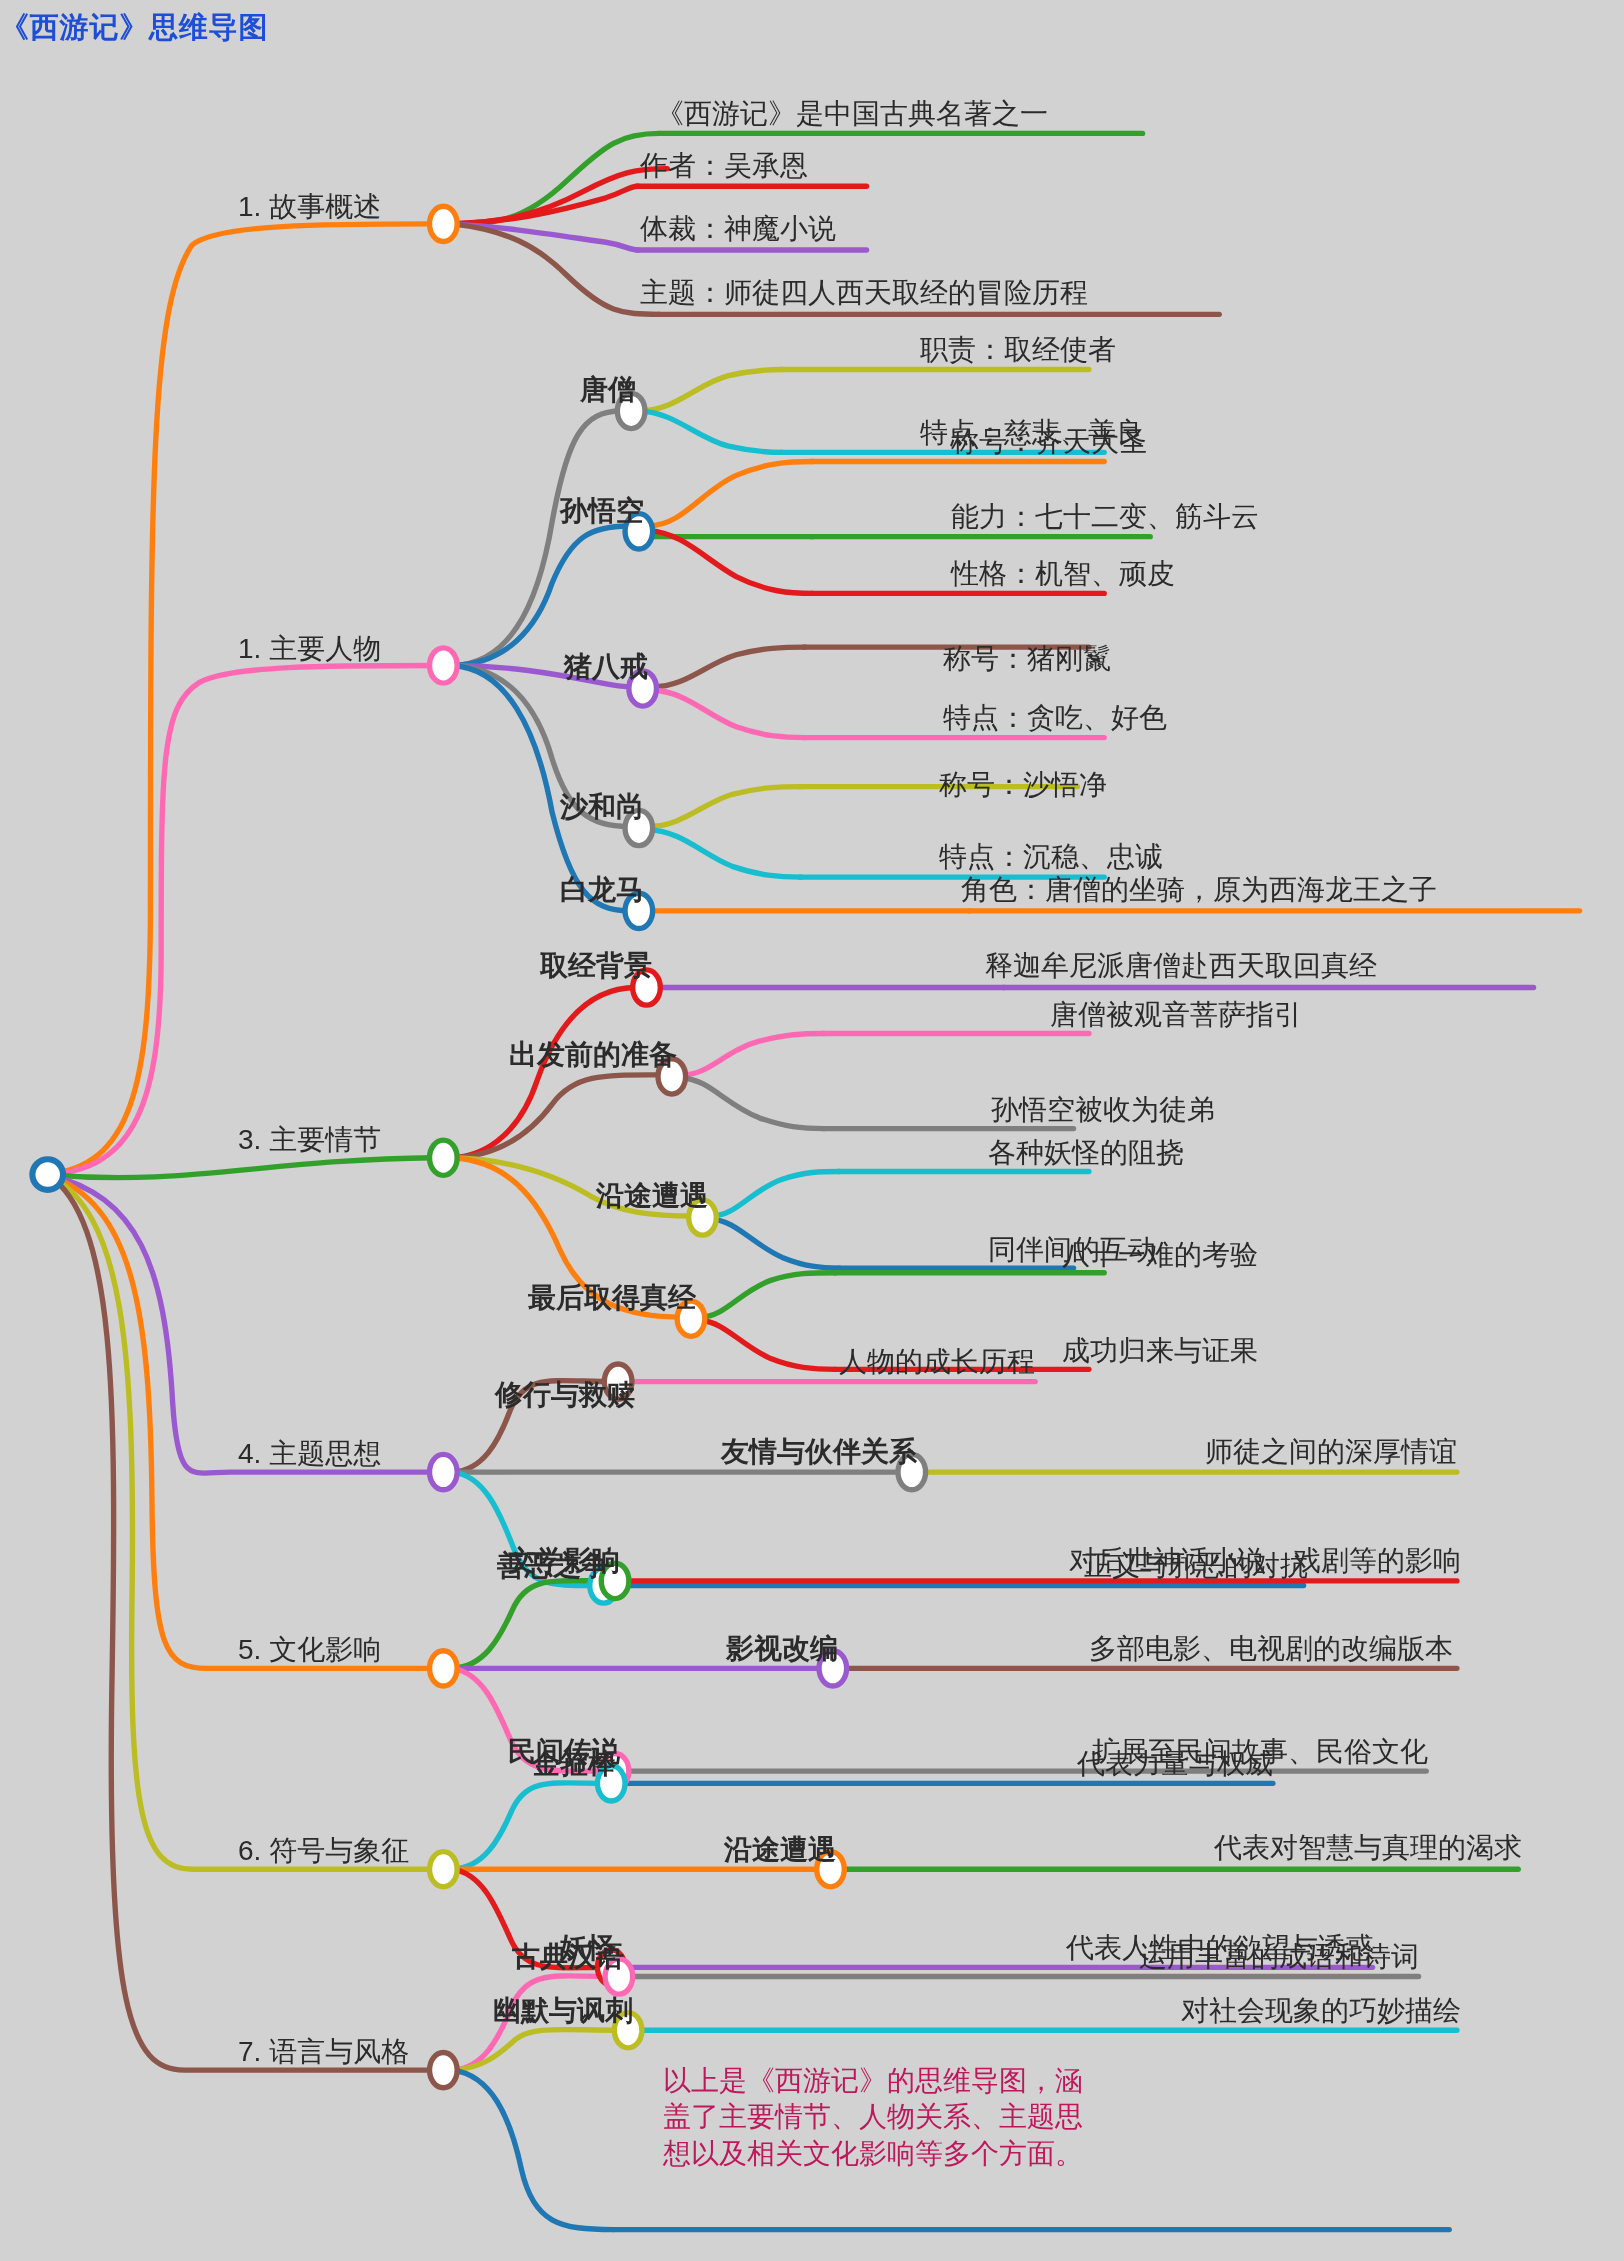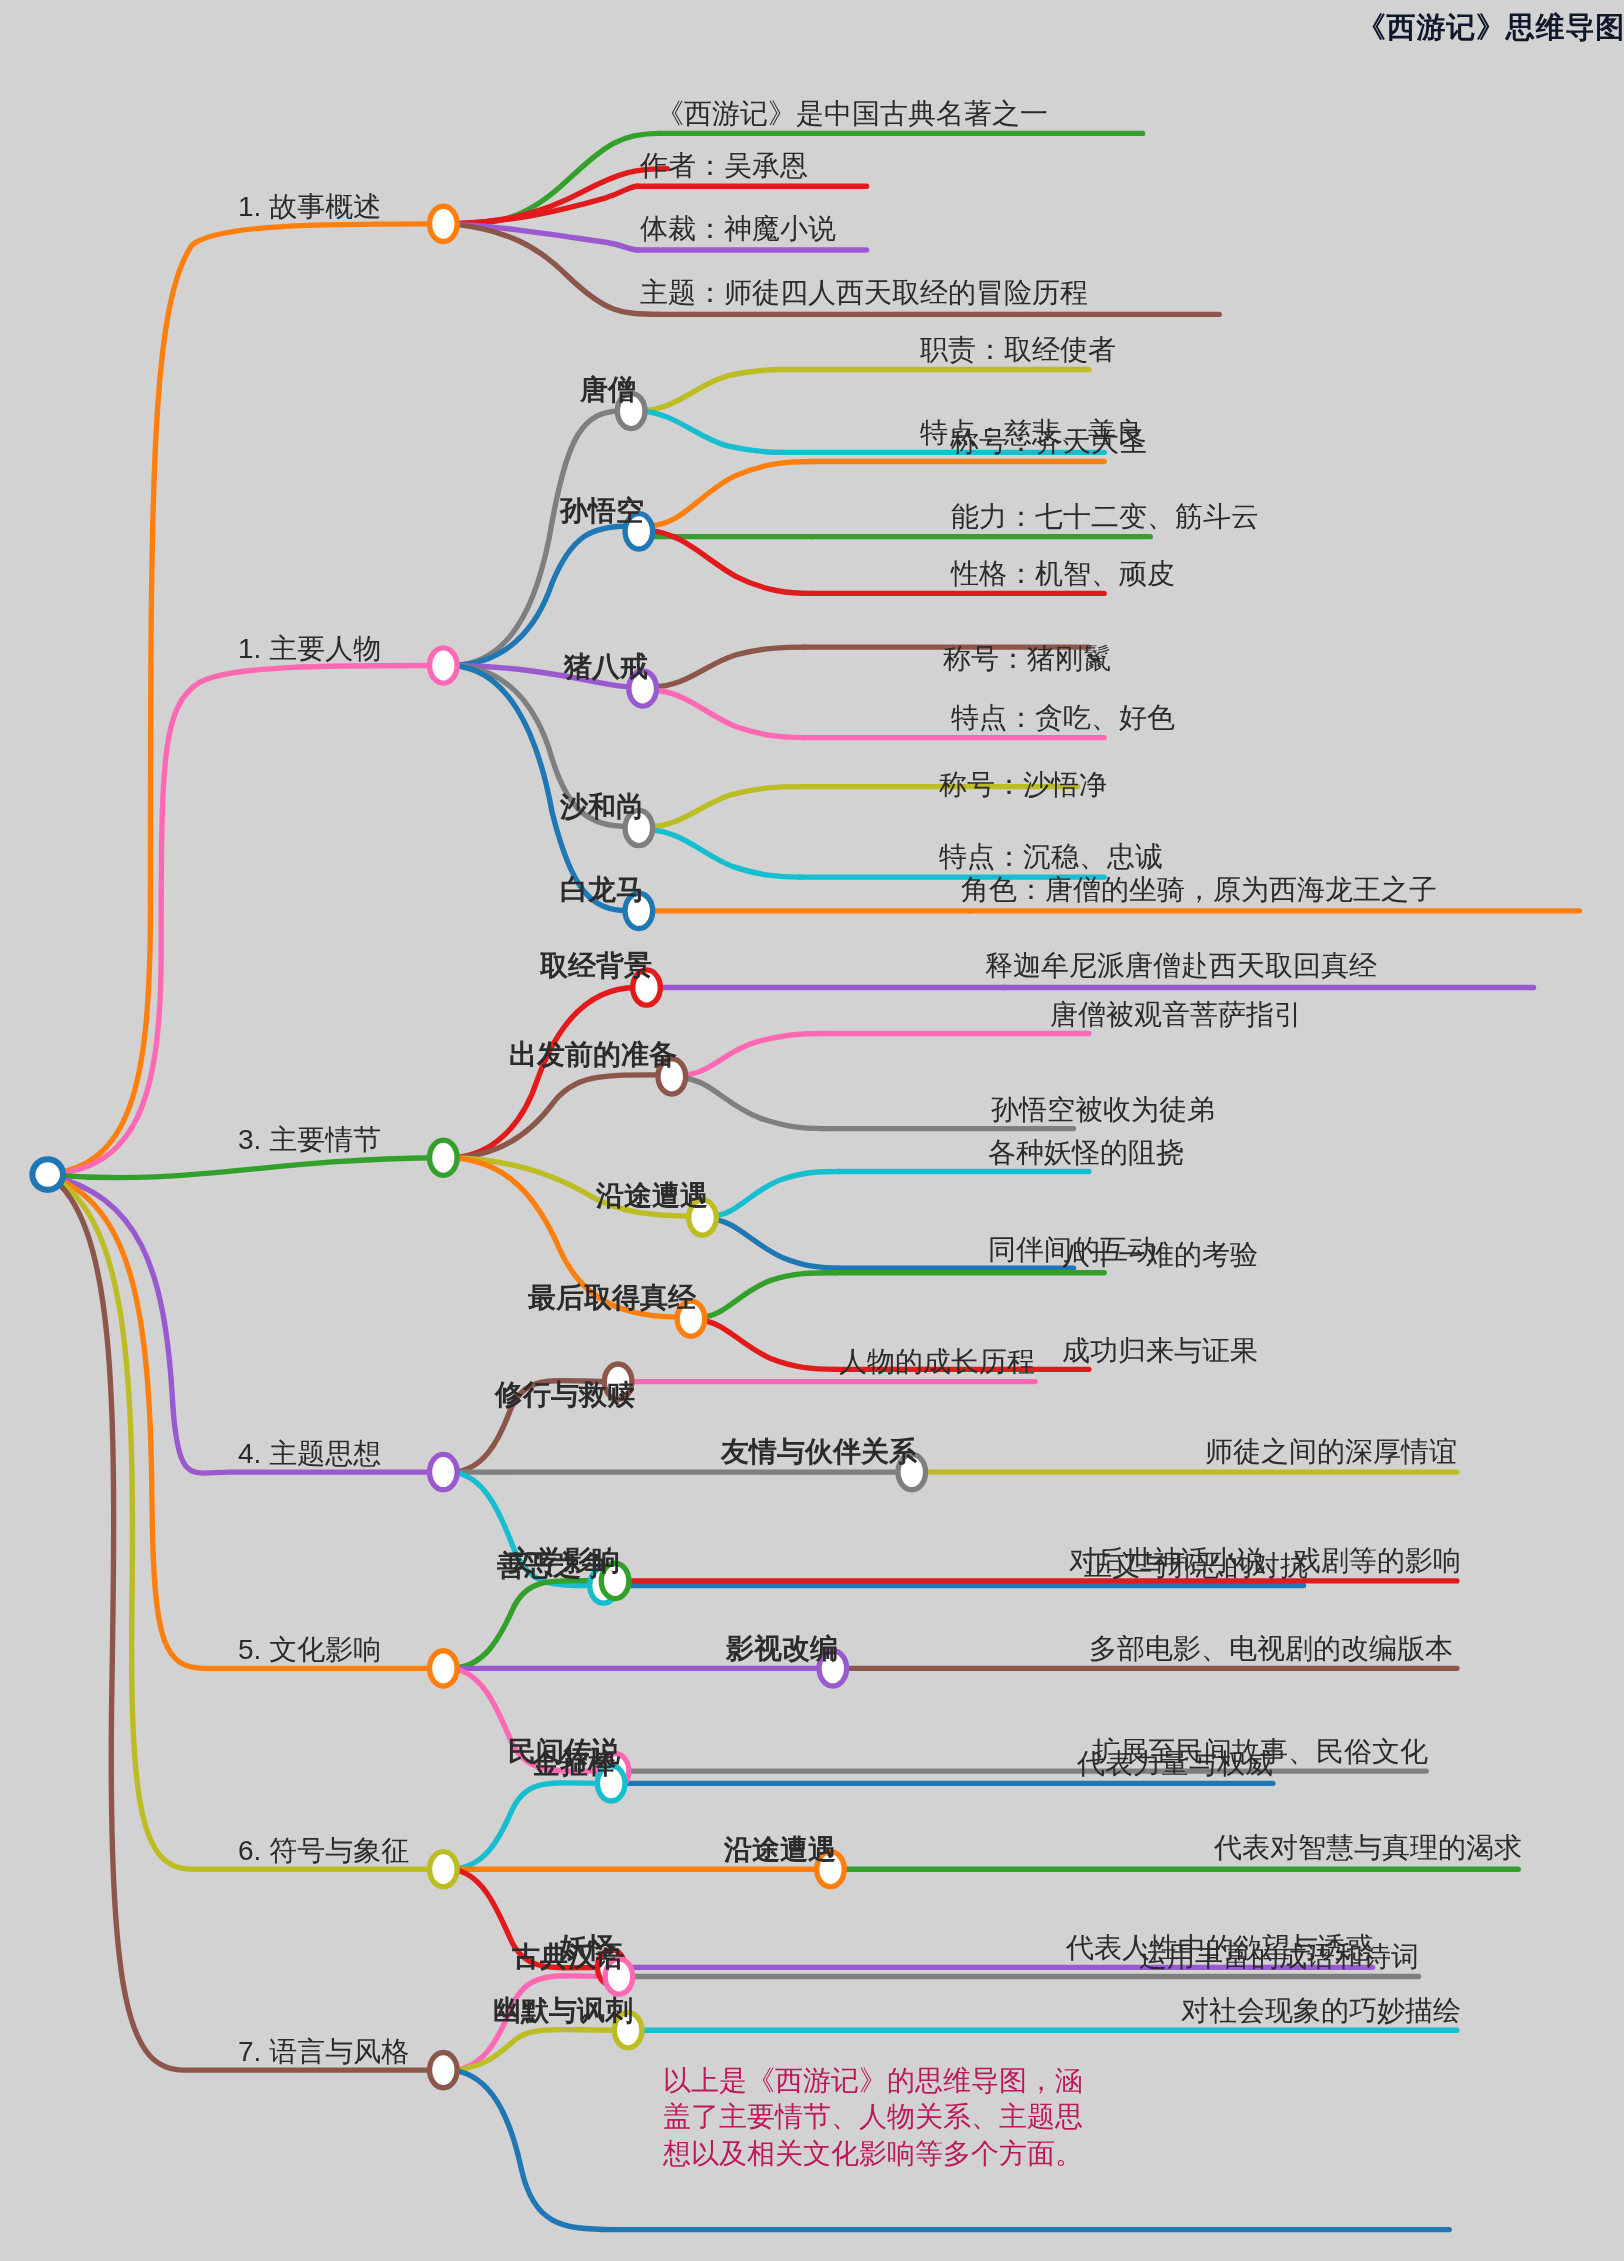--- a/index.html
+++ b/index.html
@@ -5,22 +5,22 @@
   html,body{margin:0;padding:0;}
   body{
     width:1625px;height:2261px;
     background:#d2d2d2;
     font-family:"Liberation Sans","DejaVu Sans",sans-serif;
     overflow:hidden;
     position:relative;
   }
   #map-title{
     position:absolute;top:7.7px;left:0;width:1625px;
-    text-align:right;
-    font-size:29px;font-weight:bold;color:#0f172a;
+    text-align:left;
+    font-size:29px;font-weight:bold;color:#1d4ed8;
     letter-spacing:0.8px;
   }
   svg#mindmap{position:absolute;top:0;left:0;width:1625px;height:2261px;}
   .lbl{
     position:absolute;
     color:#2b2b2b;
     white-space:nowrap;
     line-height:1.0;
   }
   .lvl1{font-size:28px;font-weight:normal;}
@@ -235,21 +235,21 @@
 <div class="lbl lvl3" style="left:920px;top:336px;">职责：取经使者</div>
 <div class="lbl lvl3" style="left:920px;top:419px;">特点：慈悲、善良</div>
 
 <div class="lbl lvl2" style="left:644px;top:497px;transform:translateX(-100%);">孙悟空</div>
 <div class="lbl lvl3" style="left:951px;top:428px;">称号：齐天大圣</div>
 <div class="lbl lvl3" style="left:951px;top:503px;">能力：七十二变、筋斗云</div>
 <div class="lbl lvl3" style="left:951px;top:560px;">性格：机智、顽皮</div>
 
 <div class="lbl lvl2" style="left:648px;top:653px;transform:translateX(-100%);">猪八戒</div>
 <div class="lbl lvl3" style="left:943px;top:613px;margin-top:32px;">称号：猪刚鬣</div>
-<div class="lbl lvl3" style="left:943px;top:704px;margin-left:8px;">特点：贪吃、好色</div>
+<div class="lbl lvl3" style="left:943px;top:704px;">特点：贪吃、好色</div>
 
 <div class="lbl lvl2" style="left:644px;top:793px;transform:translateX(-100%);">沙和尚</div>
 <div class="lbl lvl3" style="left:939px;top:753px;margin-top:18px;">称号：沙悟净</div>
 <div class="lbl lvl3" style="left:939px;top:843px;">特点：沉稳、忠诚</div>
 
 <div class="lbl lvl2" style="left:644px;top:876px;transform:translateX(-100%);">白龙马</div>
 <div class="lbl lvl3" style="left:961px;top:876px;">角色：唐僧的坐骑，原为西海龙王之子</div>
 
 <div class="lbl lvl1" style="left:238px;top:1126px;">3. 主要情节</div>
 <div class="lbl lvl2" style="left:652px;top:952px;transform:translateX(-100%);">取经背景</div>

